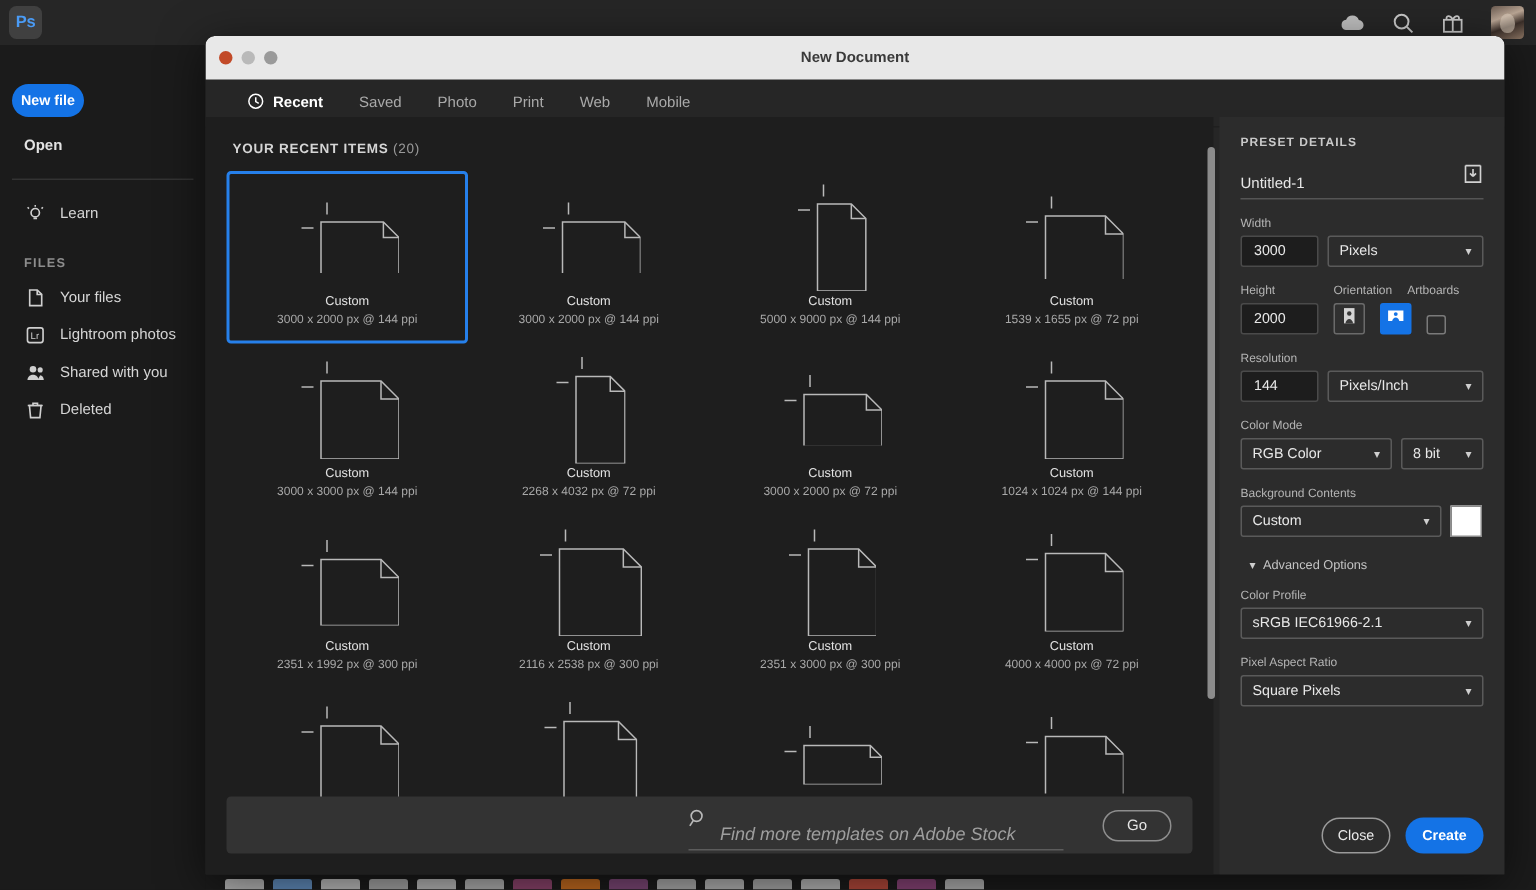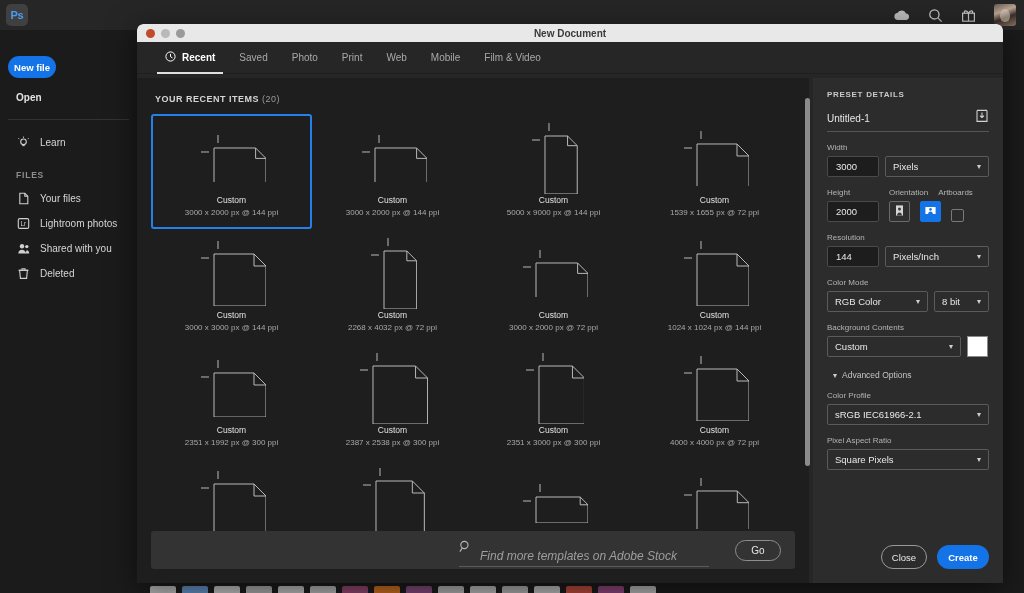--- a/index.html
+++ b/index.html
@@ -74,21 +74,21 @@
   }
   .dock-icon { width: 26px; height: 7px; border-radius: 2px 2px 0 0; }
 
   
   .modal {
     position: absolute; left: 137px; top: 24px; width: 866px; height: 559px;
     background: #262626; border-radius: 6px 6px 0 0;
     box-shadow: 0 6px 30px rgba(0,0,0,.55); overflow: hidden;
   }
   .titlebar {
-    height: 18px; background: #e8e8e8; border-radius: 6px 6px 0 0;
+    height: 29px; background: #e8e8e8; border-radius: 6px 6px 0 0;
     display: flex; align-items: center; position: relative;
   }
   .traffic { display: flex; gap: 6px; padding-left: 9px; }
   .tl { width: 9px; height: 9px; border-radius: 50%; }
   .tl.red { background: #c24a28; }
   .tl.yellow { background: #b9b9b9; }
   .tl.green { background: #9a9a9a; }
   .title-text {
     position: absolute; left: 0; right: 0; text-align: center;
     font-size: 10px; font-weight: bold; color: #3a3a3a;
@@ -170,21 +170,21 @@
 
   
   .preset-panel {
     position: absolute; top: 54px; left: 676px; width: 190px; bottom: 0;
     background: #2c2c2c; padding: 12px 14px 0 14px;
   }
   .panel-title {
     font-size: 8px; color: #c9c9c9; letter-spacing: .7px; font-weight: bold;
   }
   .name-row {
-    margin-top: 10px; display: flex; align-items: center; gap: 6px;
+    margin-top: 10px; display: flex; align-items: flex-end; gap: 6px;
     border-bottom: 1px solid #555; padding-bottom: 4px;
   }
   .name-row input {
     flex: 1; background: transparent; border: none; outline: none;
     color: #e6e6e6; font-size: 10px; font-family: "Liberation Sans", sans-serif;
   }
   .fld-label { font-size: 8px; color: #b4b4b4; margin: 11px 0 4px 0; }
   .row { display: flex; gap: 6px; align-items: flex-end; }
   .numbox {
     height: 21px; background: #1d1d1d; border: 1px solid #4a4a4a;
@@ -366,21 +366,20 @@
               <path d="M5.5 2.9v2.8l2 1.2" fill="none" stroke="#ffffff" stroke-width="1"></path>
             </svg>
         </span>
         <span>Recent</span>
       </div>
       <div class="tab">Saved</div>
       <div class="tab">Photo</div>
       <div class="tab">Print</div>
       <div class="tab">Web</div>
       <div class="tab">Mobile</div>
-      <div class="tab">Film &amp; Video</div>
     </div>
 
     <div class="content-area">
       <div class="section-title">
         <span>YOUR RECENT ITEMS</span>
         <span class="count">(20)</span>
       </div>
       <div class="grid" id="recent-grid">
           <div class="card selected">
             <div class="thumb">
@@ -493,21 +492,21 @@
           <div class="card">
             <div class="thumb">
               <svg width="70.54925137903861" height="72" viewBox="0 0 70.54925137903861 72">
                 <path d="M16 14 H58.54925137903861 L70.54925137903861 26 V72 H16 Z" fill="none" stroke="#b9b9b9" stroke-width="1"></path>
                 <path d="M58.54925137903861 14 V26 H70.54925137903861" fill="none" stroke="#b9b9b9" stroke-width="1"></path>
                 <line x1="20" y1="1" x2="20" y2="9" stroke="#b9b9b9" stroke-width="1"></line>
                 <line x1="3" y1="18" x2="11" y2="18" stroke="#b9b9b9" stroke-width="1"></line>
               </svg>
             </div>
             <div class="card-name">Custom</div>
-            <div class="card-dims">2387 x 2538 px @ 300 ppi</div>
+            <div class="card-dims">2116 x 2538 px @ 300 ppi</div>
           </div>
           <div class="card">
             <div class="thumb">
               <svg width="61.452666666666666" height="72" viewBox="0 0 61.452666666666666 72">
                 <path d="M16 14 H49.452666666666666 L61.452666666666666 26 V72 H16 Z" fill="none" stroke="#b9b9b9" stroke-width="1"></path>
                 <path d="M49.452666666666666 14 V26 H61.452666666666666" fill="none" stroke="#b9b9b9" stroke-width="1"></path>
                 <line x1="20" y1="1" x2="20" y2="9" stroke="#b9b9b9" stroke-width="1"></line>
                 <line x1="3" y1="18" x2="11" y2="18" stroke="#b9b9b9" stroke-width="1"></line>
               </svg>
             </div>

